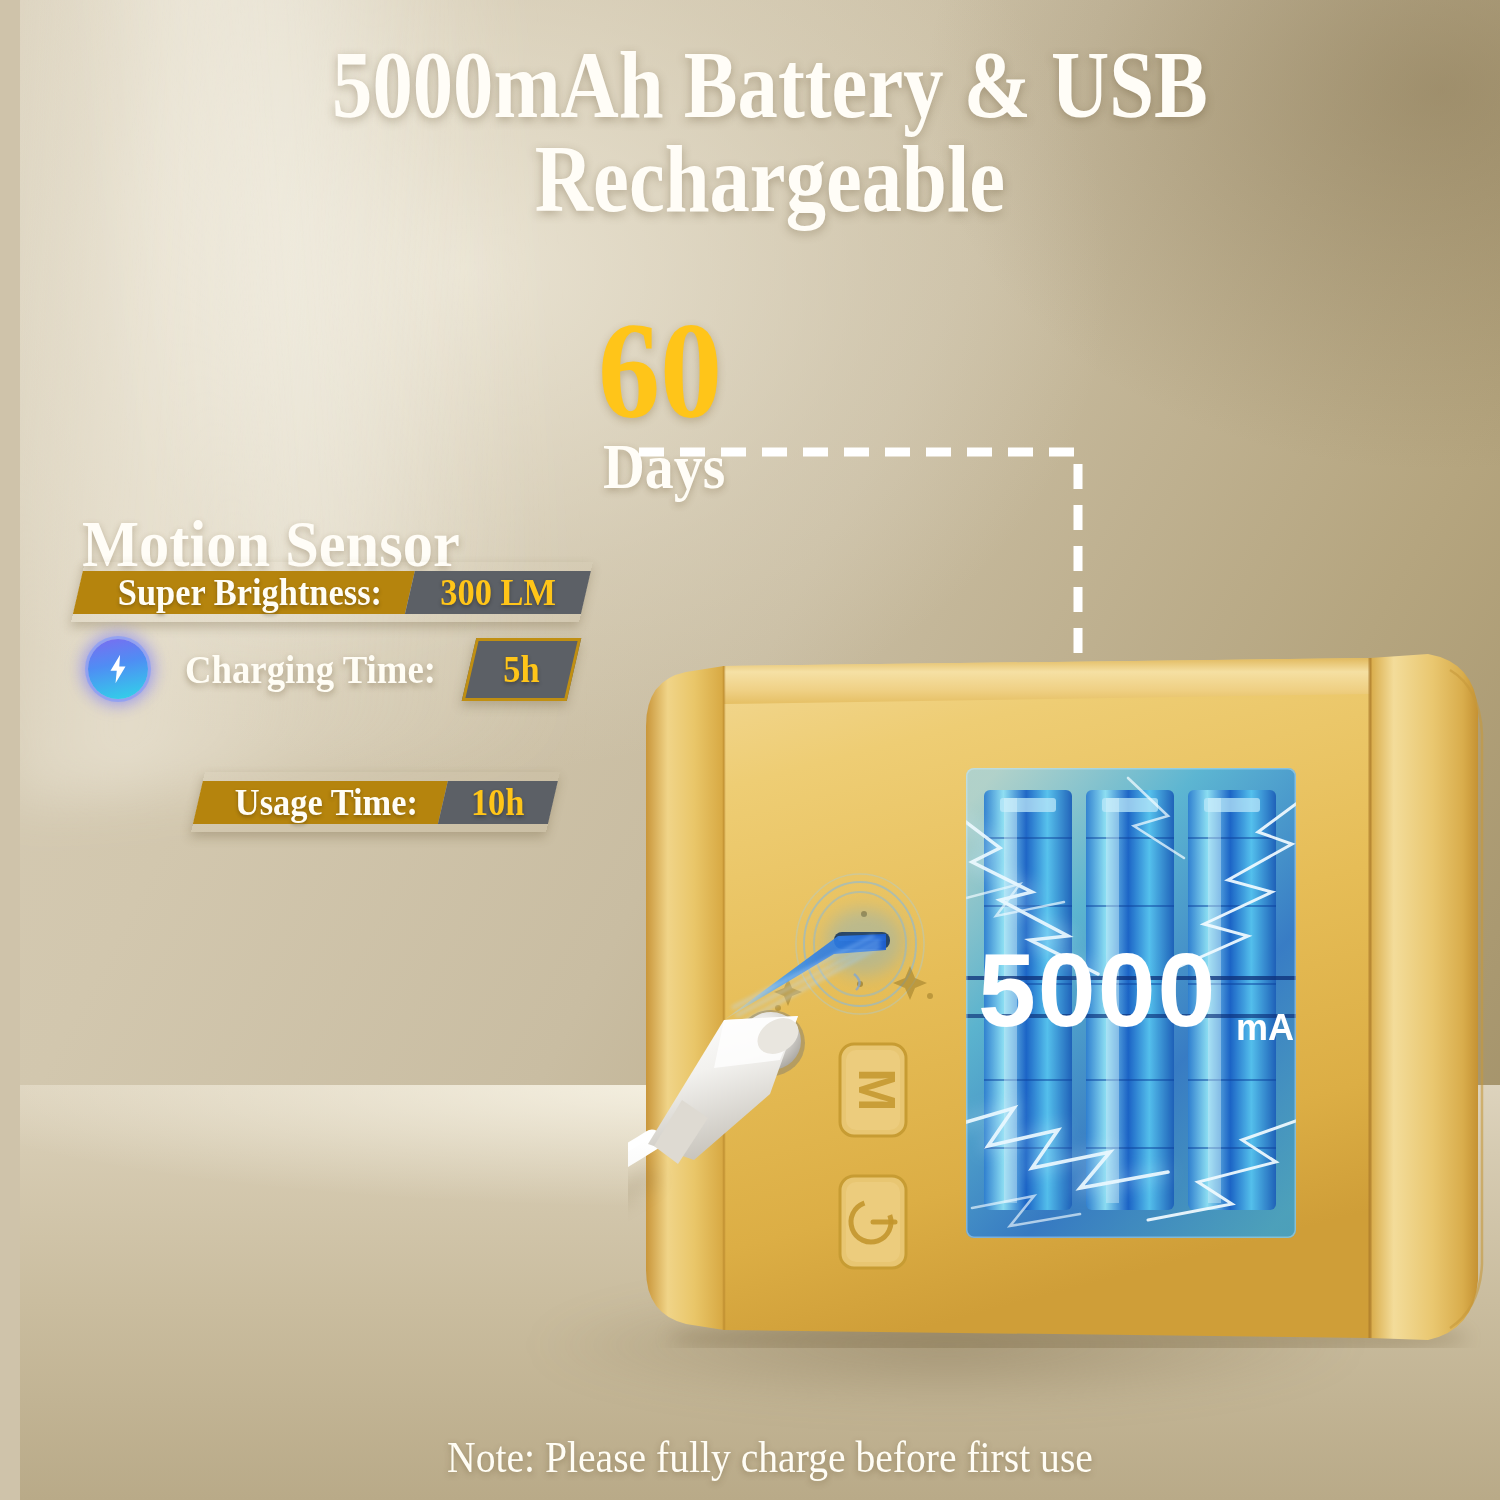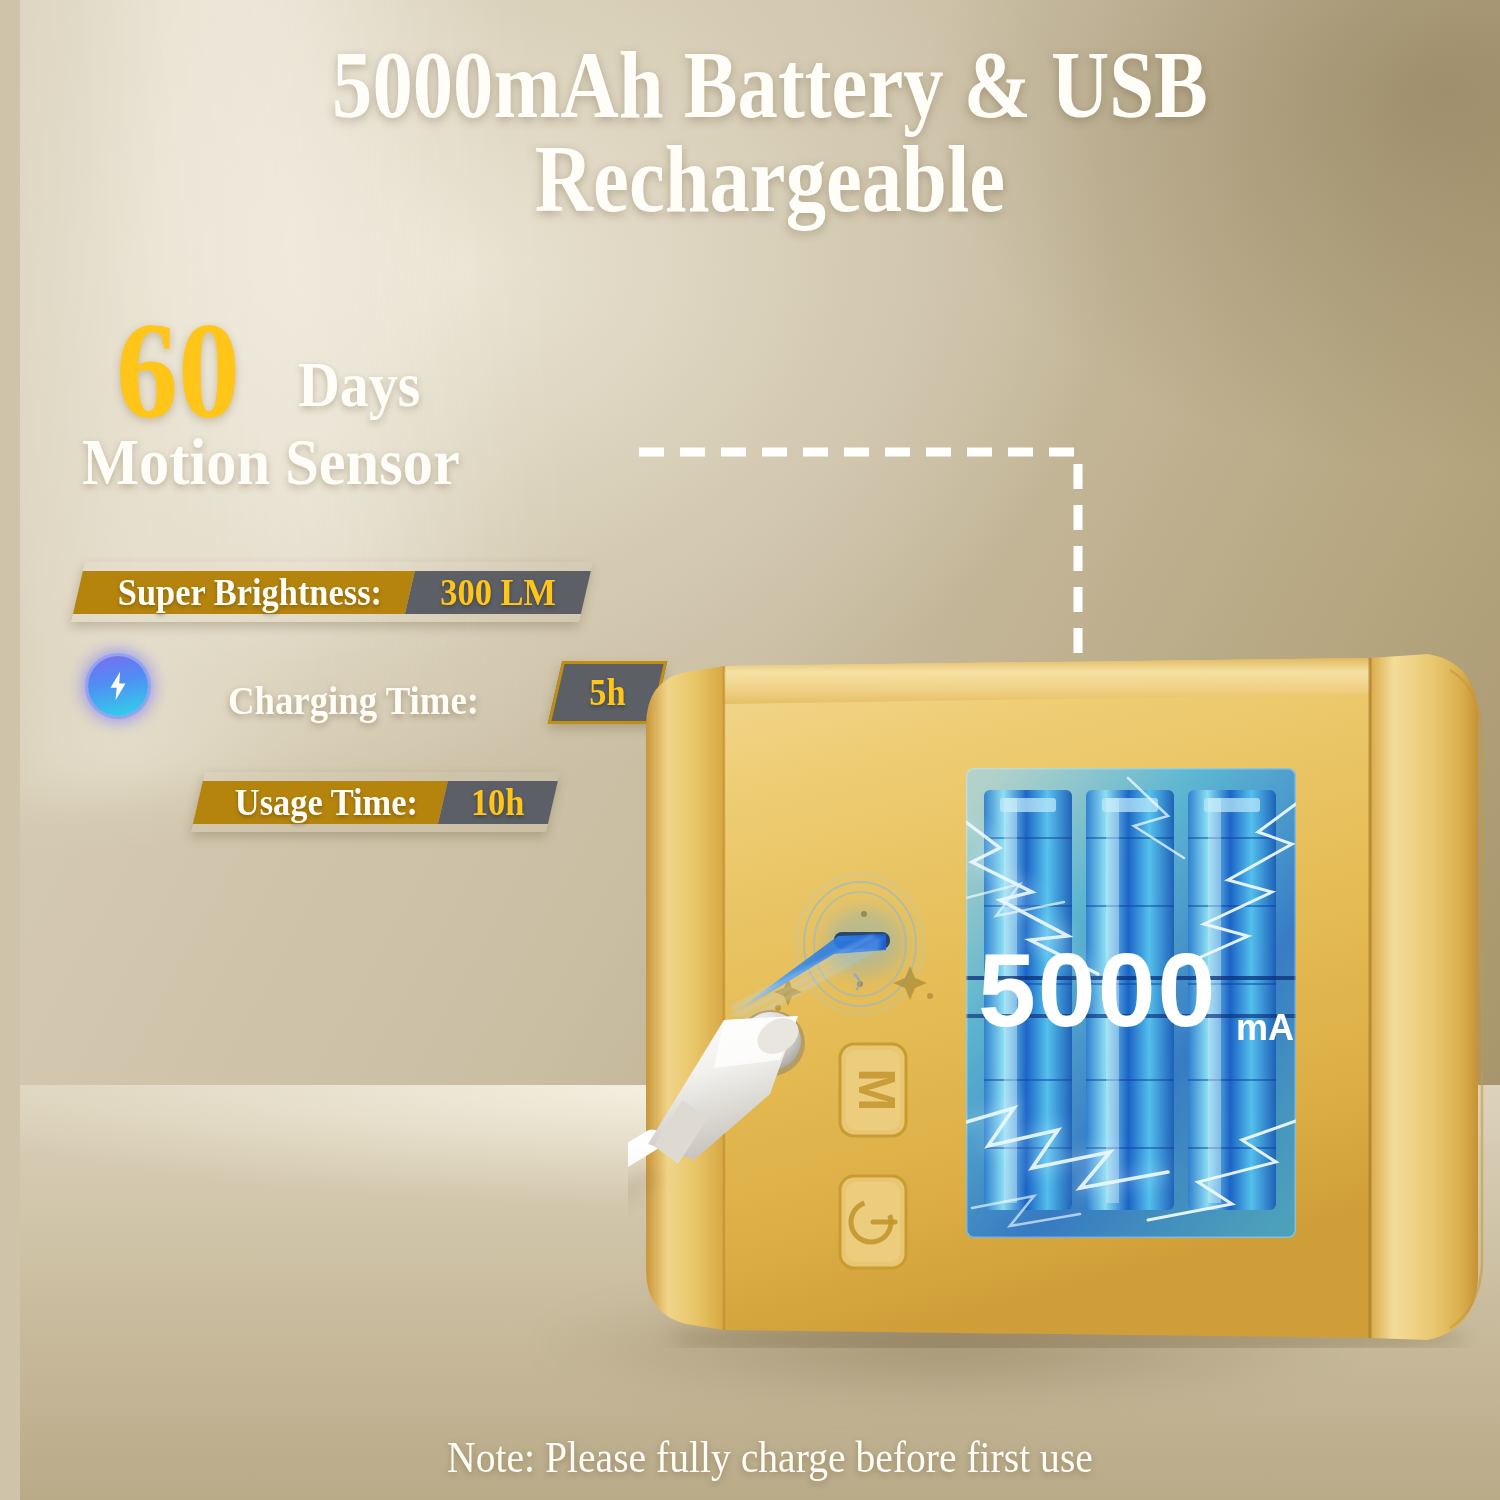--- a/index.html
+++ b/index.html
@@ -66,21 +66,21 @@
     letter-spacing:0px;
     transform:scaleX(0.84);
     text-shadow:0 3px 10px rgba(90,72,42,0.34);
     white-space:pre-line;
   }
 
   
   .sixty-wrap{
     position:absolute; left:96px; top:308px; width:620px; height:230px;
   }
-  .sixty-row{ display:flex; align-items:flex-end; }
+  .sixty-row{ display:flex; align-items:flex-end;flex-direction:column; }
   .sixty-num{
     font-family:"Liberation Serif", serif;
     font-weight:bold;
     font-size:138px;
     line-height:126px;
     color:#ffc519;
     transform:scaleX(0.90);
     transform-origin:left bottom;
     text-shadow:0 3px 9px rgba(110,84,30,0.30);
   }
@@ -144,21 +144,21 @@
     transform:skewX(13deg) scaleX(0.93);
     text-shadow:0 2px 4px rgba(30,30,30,0.45);
   }
 
   
   #badge-brightness{ left:58px; top:562px; }
   
   #badge-usage{ left:178px; top:772px; }
 
   
-  #badge-charging{ left:60px; top:664px; align-items:flex-end;gap:43px; }
+  #badge-charging{ left:60px; top:639px; align-items:center; }
   .charge-icon-wrap{
     position:relative; width:76px; height:76px; margin-right:18px; flex:0 0 auto;
   }
   .charge-glow{
     position:absolute; left:-6px; top:-6px; width:88px; height:88px; border-radius:50%;
     background:radial-gradient(circle at 50% 50%, rgba(140,120,255,0.55) 0%, rgba(130,110,250,0.30) 45%, rgba(130,110,250,0) 74%);
     filter:blur(6px);
   }
   .charge-circle{
     position:absolute; left:8px; top:8px; width:60px; height:60px; border-radius:50%;

